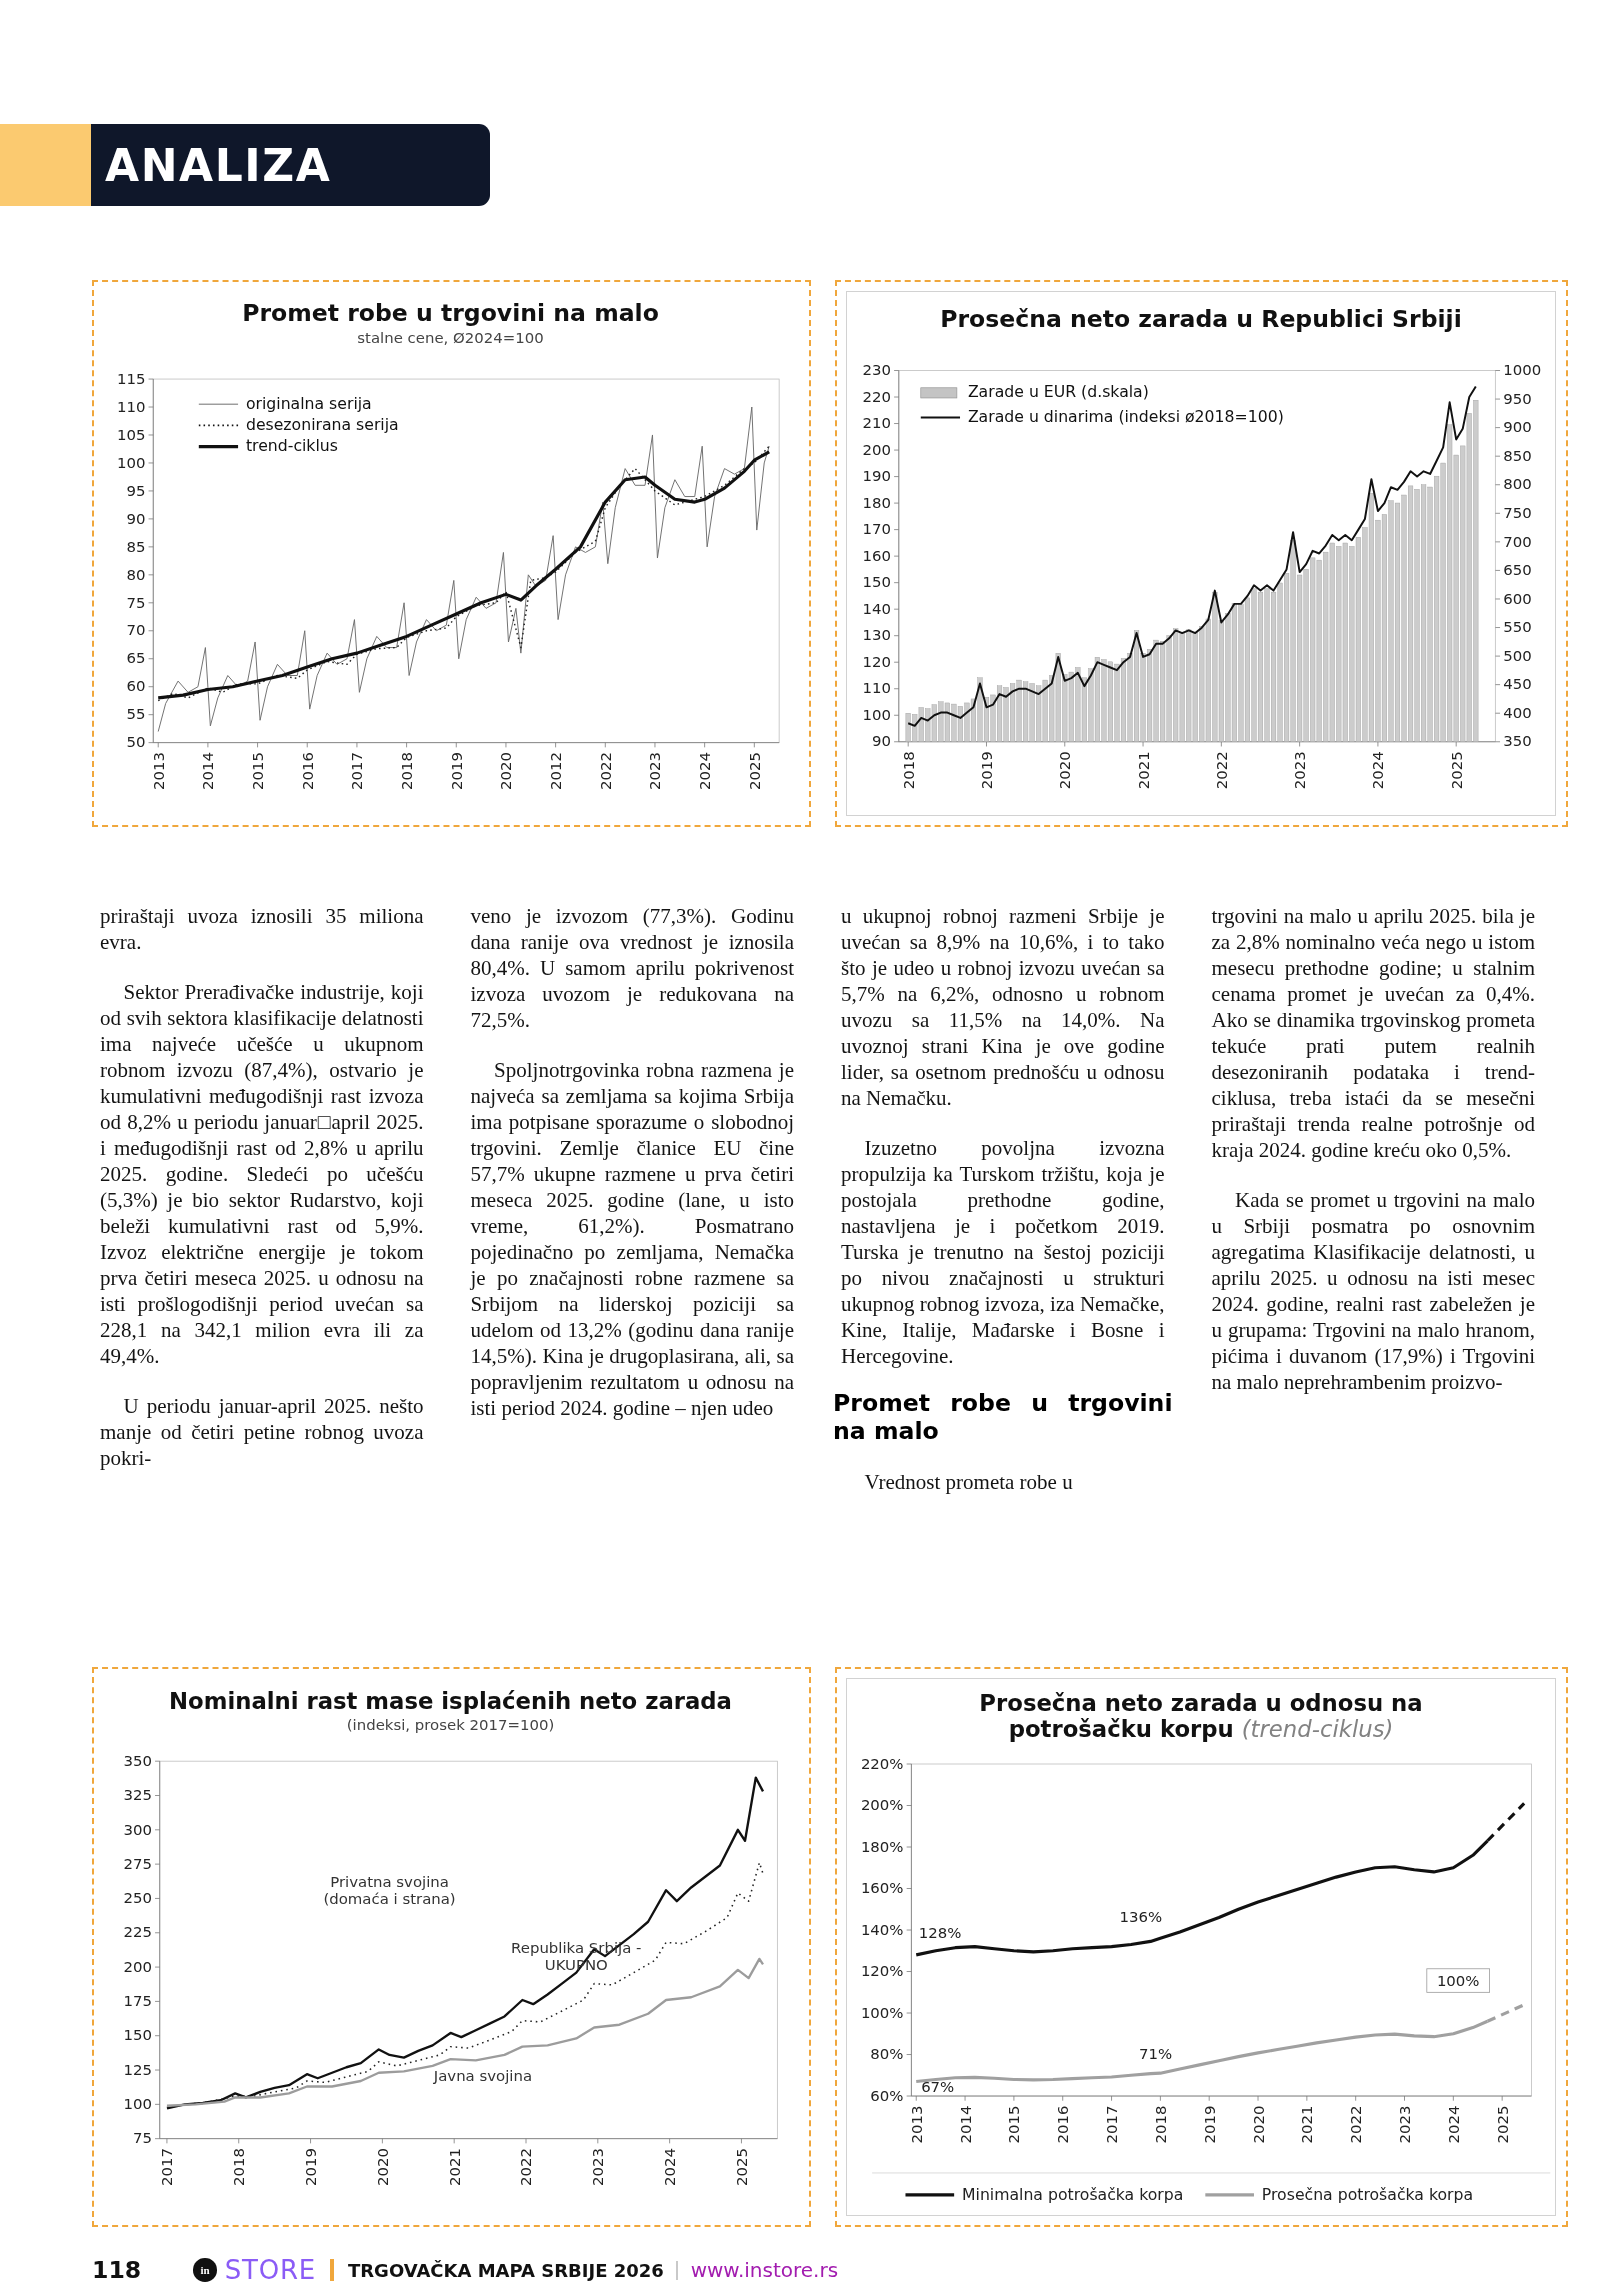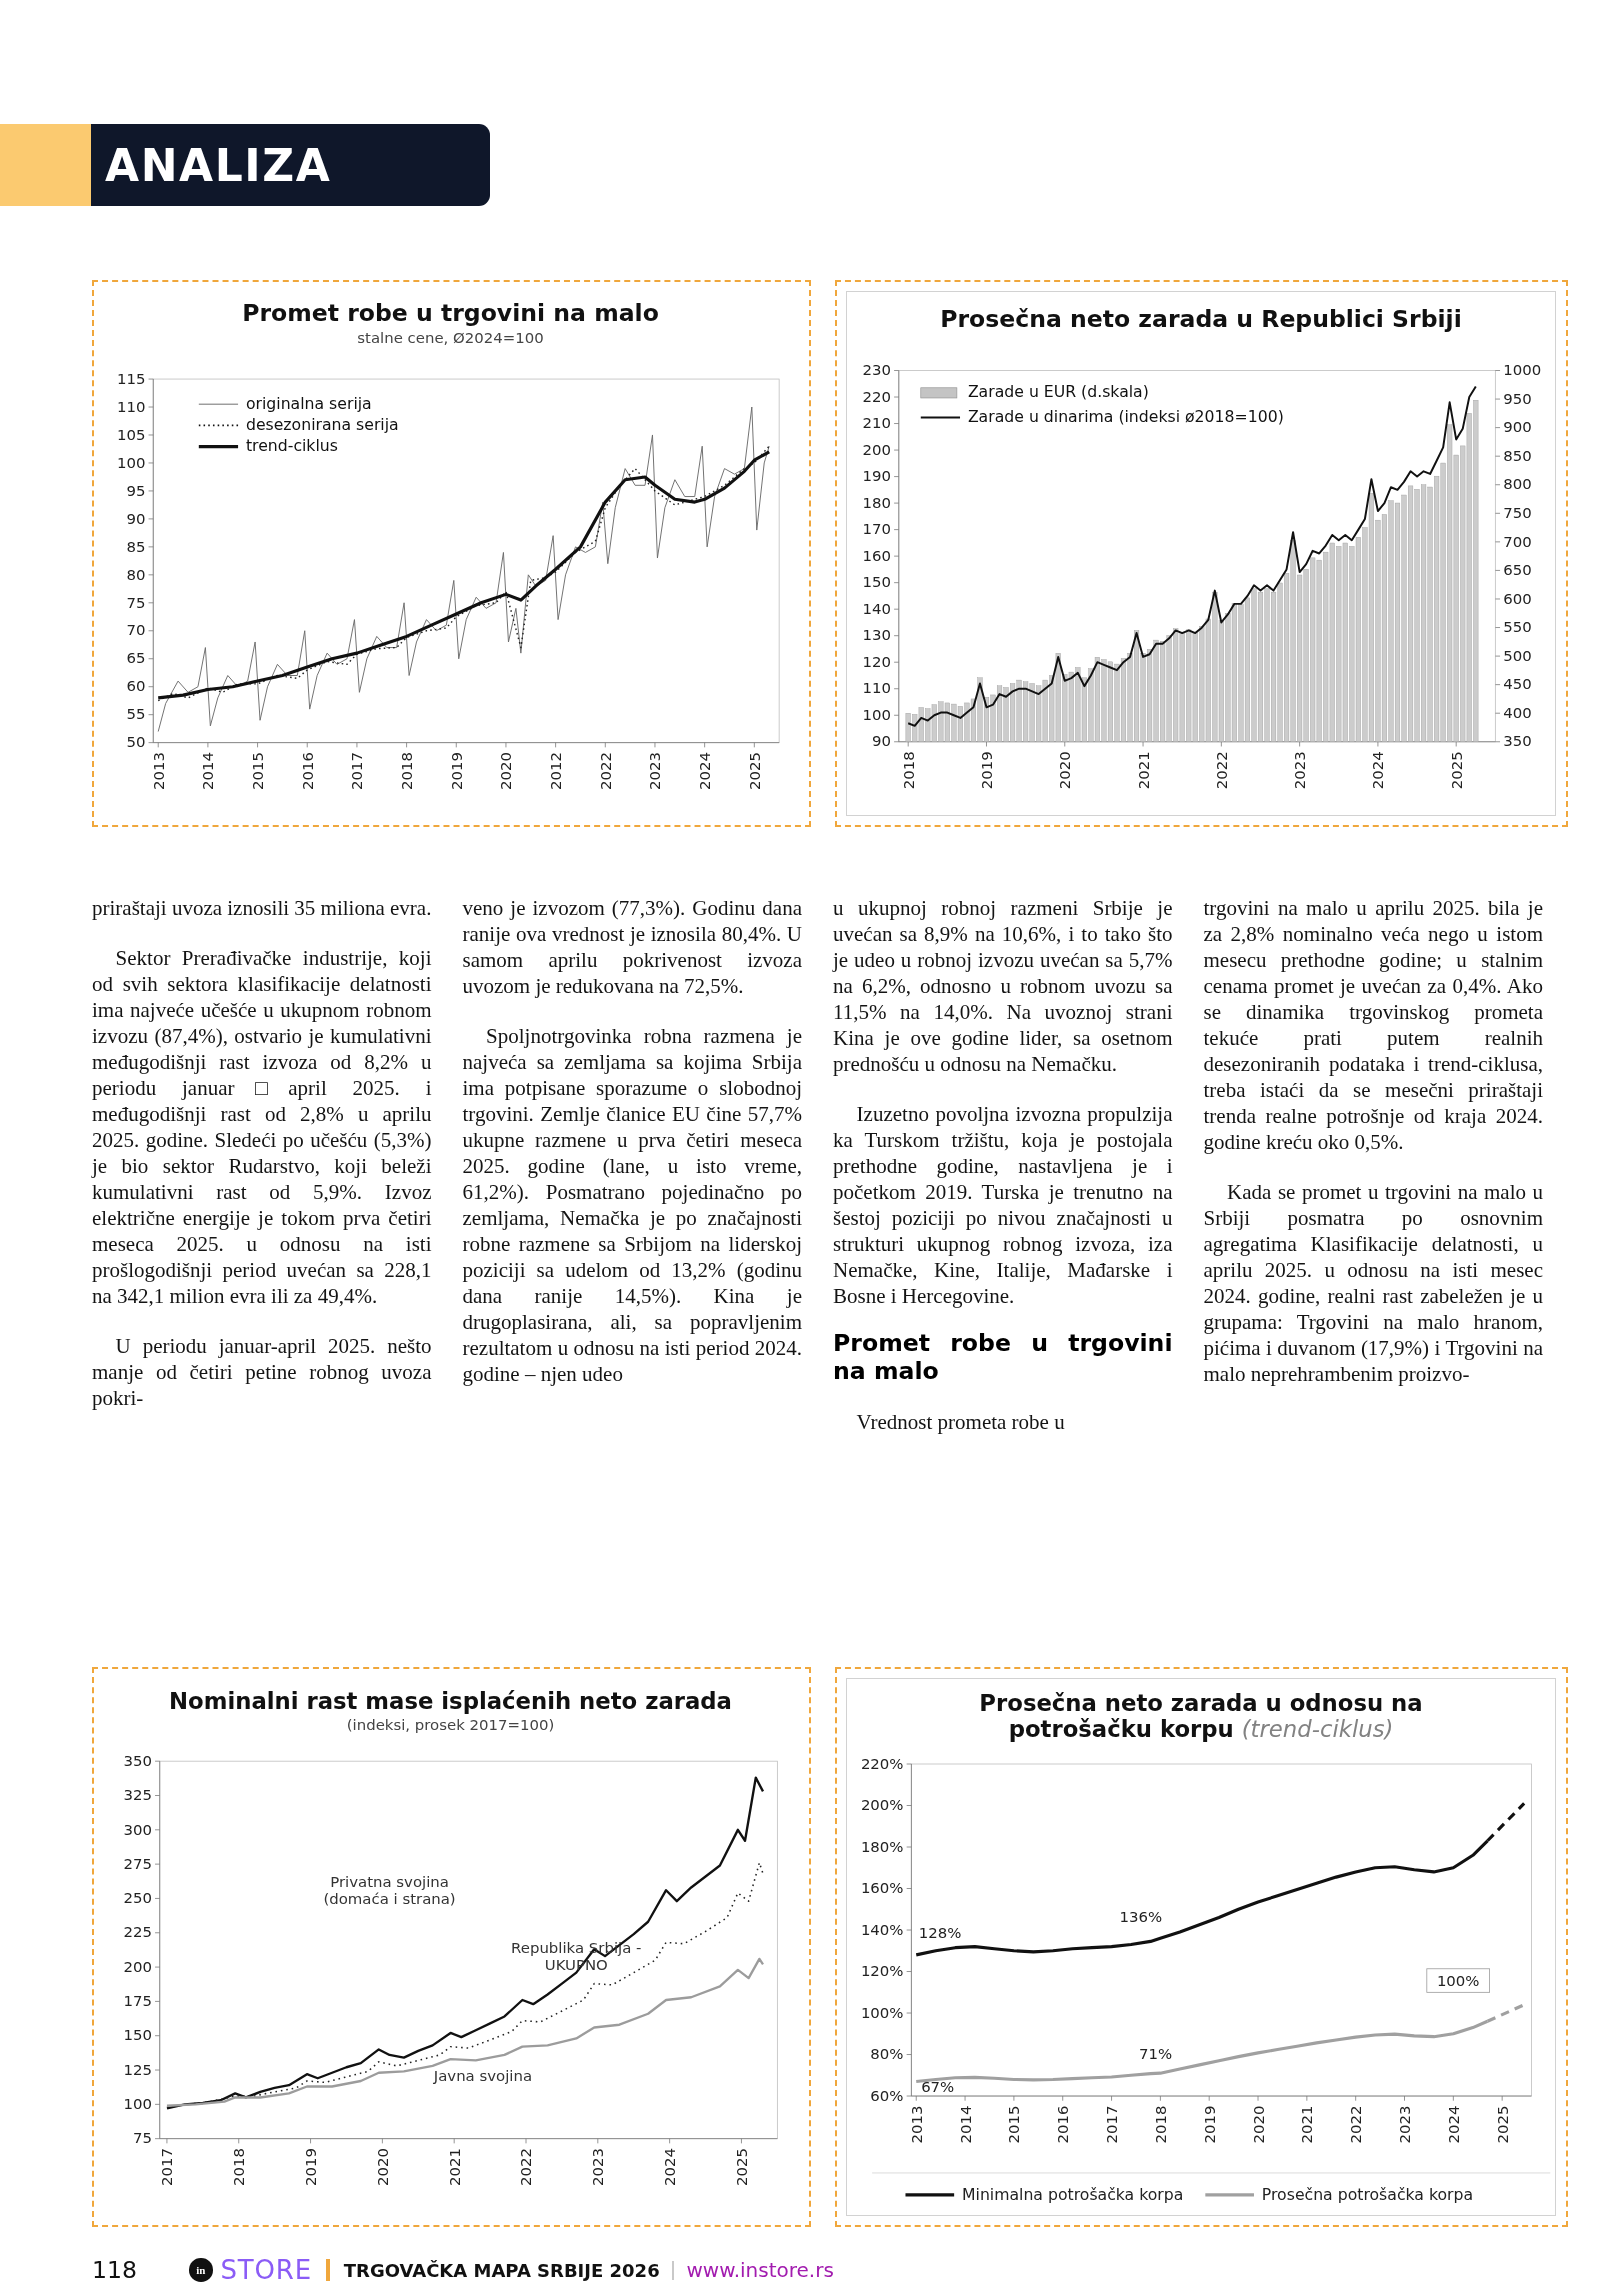--- a/index.html
+++ b/index.html
@@ -19,27 +19,27 @@
   .chart-box{border:2.4px dashed #f0a73c;background:#fff;padding:9.4px;height:100%}
   #chartbox-0,#chartbox-2{width:719px}
   #chartbox-1,#chartbox-3{width:733px}
   .chart-canvas{width:100%;height:100%;position:relative}
   .chart-canvas.bordered{border:0.8px solid #d2d2d2}
   svg text{font-family:"DejaVu Sans",sans-serif}
 
   
   .article{position:absolute;top:895px;left:92px;width:1451px;display:flex;gap:31px}
   .col{flex:1;font-size:21px;line-height:26px;text-align:justify;color:#141414}
-  .col p{margin:0}
+  .col p{margin:8px}
   .col p.sp{margin-top:24px;text-indent:23.6px}
   .col h3{font-family:"DejaVu Sans",sans-serif;font-size:23.6px;line-height:28px;margin:20.4px 0 9.4px;color:#000}
 
   
   .footer{position:absolute;top:2255px;left:92px;width:1451px;display:flex;align-items:center;font-family:"DejaVu Sans",sans-serif}
-  .pageno{font-size:23.6px;font-weight:normal;color:#111}
+  .pageno{font-size:23.6px;font-weight:bold;color:#111}
   .logo{display:flex;align-items:center;margin-left:52px;gap:7.9px}
   .logo-circle{width:23.6px;height:23.6px;border-radius:50%;background:#111;color:#fff;display:flex;align-items:center;justify-content:center;font-size:11px;font-weight:bold;font-family:Liberation Serif, serif}
   .brand{font-size:26px;font-weight:normal;letter-spacing:0.8px;color:#8b5cf6}
   .sep{width:3.9px;height:22px;background:#f0a73c;margin:0 14px}
   .map-title{font-size:18px;font-weight:bold;color:#111}
   .sep2{width:1.6px;height:19px;background:#c9c9c9;margin:0 12.6px}
   .url{font-size:20px;color:#a21caf}
 </style>
 </head>
 <body>

